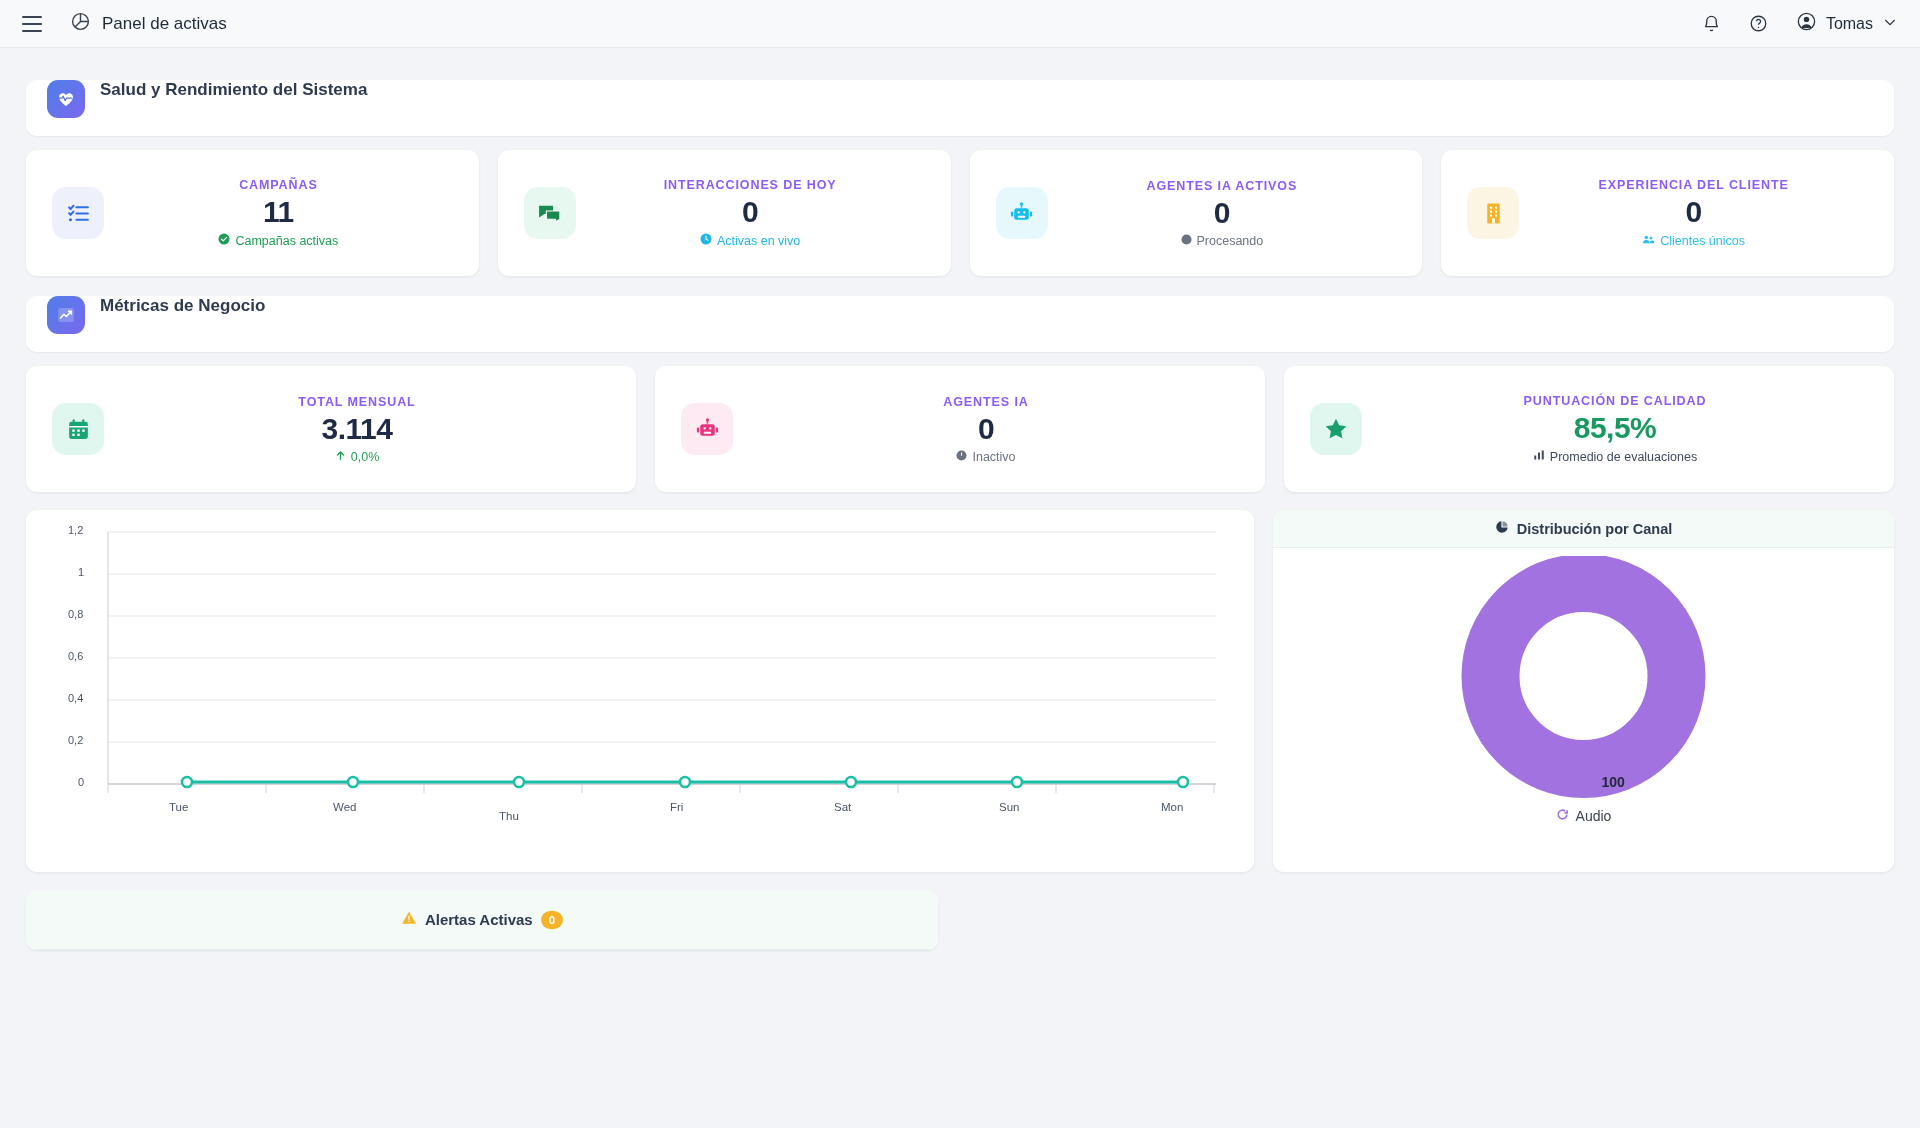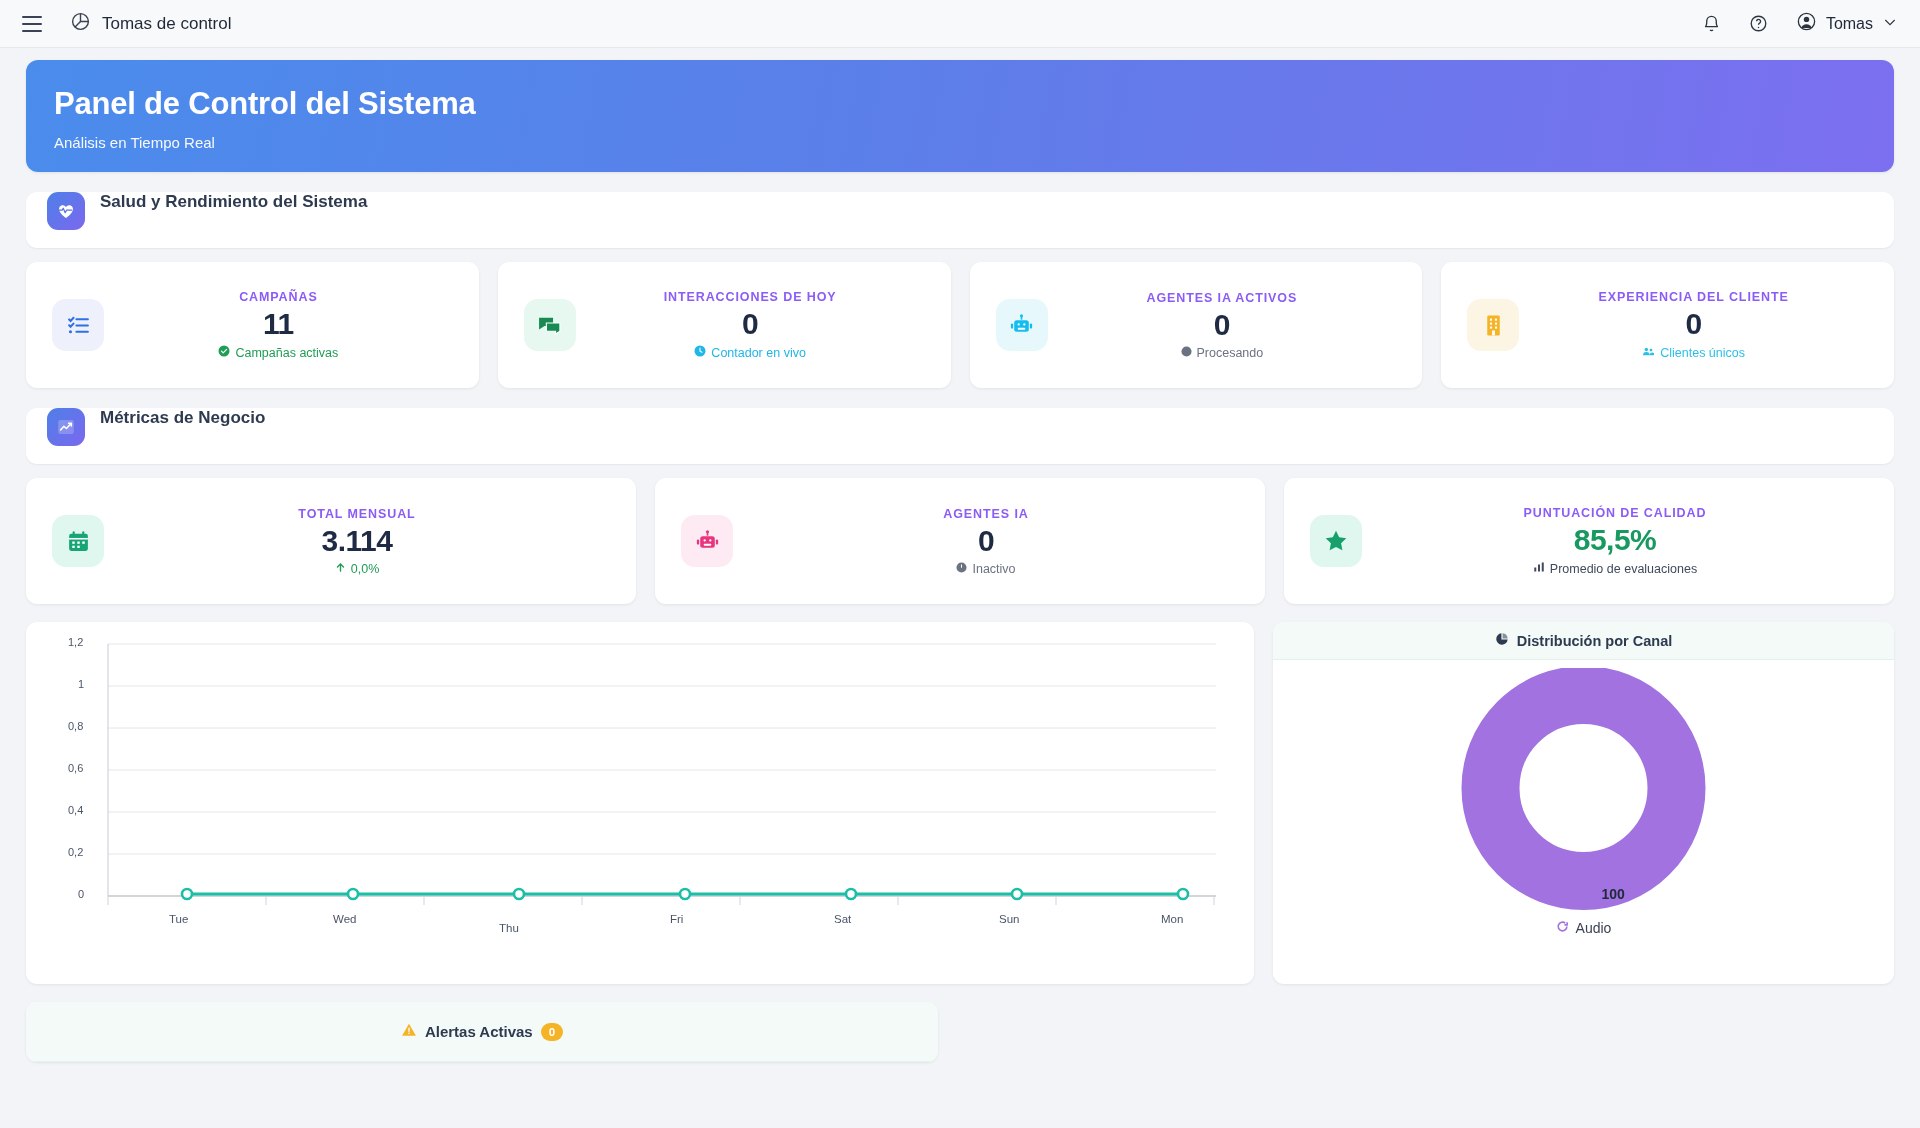--- a/index.html
+++ b/index.html
@@ -125,21 +125,21 @@
       <i></i>
     </div>
   <div class="brand">
     <span>
       <svg width="21" height="21" viewBox="0 0 24 24" fill="none" stroke="#3b4252" stroke-width="1.6">
         <circle cx="12" cy="12" r="9"></circle>
           <path d="M12 3v9h9"></path>
           <path d="M12 12L5.5 18.5"></path>
       </svg>
     </span>
-    <span class="brand-title">Tomas de control</span>
+    <span class="brand-title">Panel de activas</span>
   </div>
   <div class="topbar-right">
     <span class="icon-btn">
       <svg width="19" height="19" viewBox="0 0 24 24" fill="none" stroke="#2b3440" stroke-width="1.7">
         <path d="M18 9a6 6 0 10-12 0c0 6-2 7-2 7h16s-2-1-2-7"></path>
           <path d="M10.3 20a2 2 0 003.4 0"></path>
       </svg>
     </span>
     <span class="icon-btn">
       <svg width="19" height="19" viewBox="0 0 24 24" fill="none" stroke="#2b3440" stroke-width="1.7">
@@ -161,24 +161,20 @@
         <svg width="16" height="16" viewBox="0 0 24 24" fill="none" stroke="#2b3440" stroke-width="1.7">
             <path d="M5 9l7 7 7-7"></path>
           </svg>
       </span>
     </span>
   </div>
 </div>
 
 <div class="page">
 
-  <div class="hero">
-    <h1>Panel de Control del Sistema</h1>
-    <p>Análisis en Tiempo Real</p>
-  </div>
 
   <div class="section-head">
     <span class="sq-icon">
       <svg width="20" height="20" viewBox="0 0 24 24" fill="#fff">
         <path d="M12 20.5S3.6 15.2 3.6 9.4A4.6 4.6 0 0112 7.1a4.6 4.6 0 018.4 2.3c0 5.8-8.4 11.1-8.4 11.1z"></path>
         <path d="M4 11h3.4l1.3-2.3L11 14l1.8-3.2h6" fill="none" stroke="#5b72e0" stroke-width="1.5" stroke-linecap="round" stroke-linejoin="round"></path>
       </svg>
     </span>
     <span class="section-title">Salud y Rendimiento del Sistema</span>
   </div>
@@ -221,21 +217,21 @@
       <div class="kpi-body">
         <div class="kpi-label">INTERACCIONES DE HOY</div>
         <div class="kpi-value">0</div>
         <div class="kpi-sub" style="color:#1fb6e8">
           <span>
             <svg width="12" height="12" viewBox="0 0 24 24" fill="#1fb6e8">
                 <circle cx="12" cy="12" r="11"></circle>
                 <path d="M12 6v6.4l4 2.2" fill="none" stroke="#fff" stroke-width="2.2" stroke-linecap="round"></path>
               </svg>
           </span>
-          <span>Contador en vivo</span>
+          <span>Activas en vivo</span>
         </div>
       </div>
     </div>
 
     <div class="kpi-card">
       <span class="kpi-ico" style="background:#e7f8fd">
         <svg width="25" height="25" viewBox="0 0 24 24" fill="#14bdf0">
           <rect x="5" y="7" width="14" height="11" rx="2.4"></rect>
           <rect x="11.2" y="3" width="1.6" height="3.4"></rect>
             <circle cx="12" cy="2.6" r="1.5"></circle>

